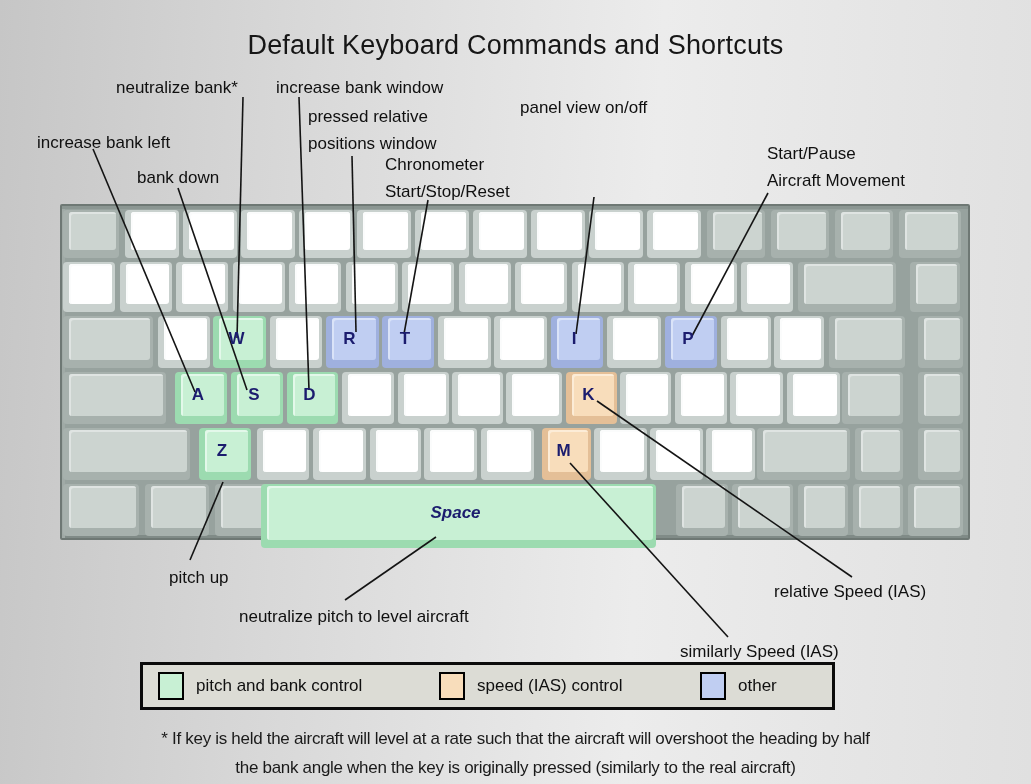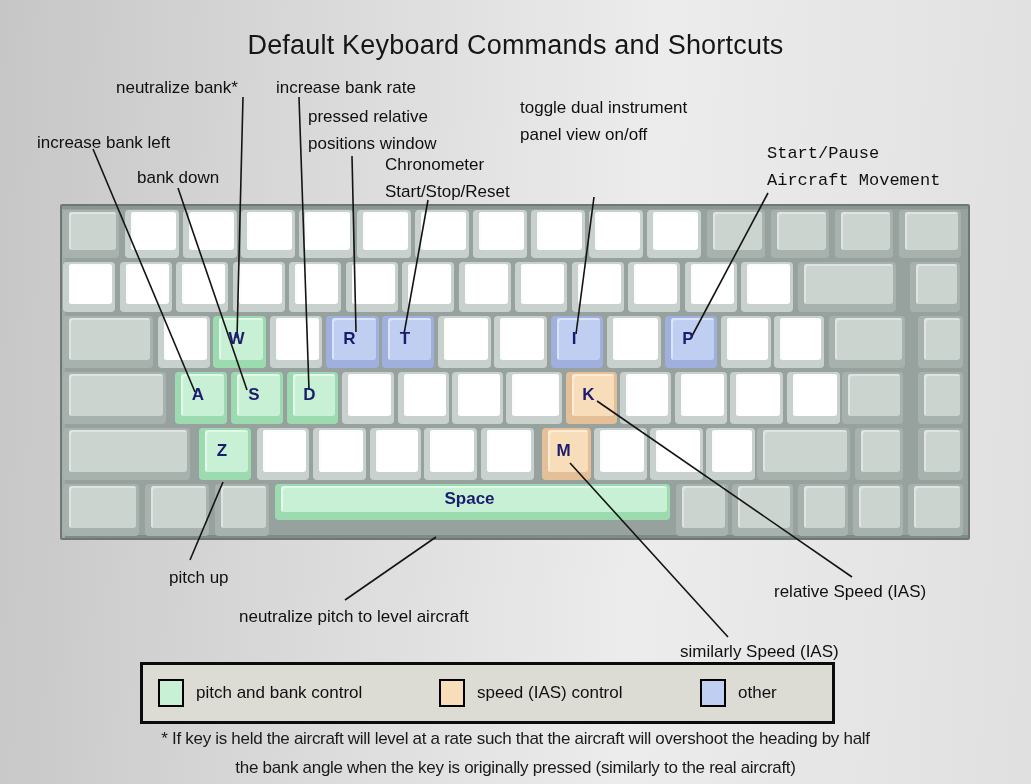--- a/index.html
+++ b/index.html
@@ -143,56 +143,55 @@
     </div>
     <div class="key key-w" style="left: 532px; top: 222px; width: 53px; height: 52px;"></div>
     <div class="key key-w" style="left: 588px; top: 222px; width: 53px; height: 52px;"></div>
     <div class="key key-w" style="left: 644px; top: 222px; width: 49px; height: 52px;"></div>
     <div class="key key-g" style="left: 695px; top: 222px; width: 93px; height: 52px;"></div>
     <div class="key key-g" style="left: 793px; top: 222px; width: 48px; height: 52px;"></div>
     <div class="key key-g" style="left: 856px; top: 222px; width: 45px; height: 52px;"></div>
     <div class="key key-g" style="left: 1px; top: 278px; width: 76px; height: 52px;"></div>
     <div class="key key-g" style="left: 83px; top: 278px; width: 64px; height: 52px;"></div>
     <div class="key key-g" style="left: 153px; top: 278px; width: 54px; height: 52px;"></div>
-    <div class="key key-G" style="left: 213px; top: 278px; width: 395px; height: 36px;">
+    <div class="key key-G" style="left: 199px; top: 278px; width: 395px; height: 64px; font-style: italic;">
       <span class="keylabel">Space</span>
     </div>
     <div class="key key-g" style="left: 614px; top: 278px; width: 52px; height: 52px;"></div>
     <div class="key key-g" style="left: 670px; top: 278px; width: 61px; height: 52px;"></div>
     <div class="key key-g" style="left: 736px; top: 278px; width: 50px; height: 52px;"></div>
     <div class="key key-g" style="left: 791px; top: 278px; width: 50px; height: 52px;"></div>
     <div class="key key-g" style="left: 846px; top: 278px; width: 55px; height: 52px;"></div>
   </div>
 
 <div id="annotations">
     <div class="anno" style="left: 37px; top: 129px;">
       <div>increase bank left</div>
     </div>
     <div class="anno" style="left: 137px; top: 164px;">
       <div>bank down</div>
     </div>
     <div class="anno" style="left: 116px; top: 74px;">
       <div>neutralize bank*</div>
     </div>
     <div class="anno" style="left: 276px; top: 74px;">
-      <div>increase bank rate</div>
+      <div>increase bank window</div>
     </div>
     <div class="anno" style="left: 308px; top: 103px;">
       <div>pressed relative</div>
       <div>positions window</div>
     </div>
     <div class="anno" style="left: 385px; top: 151px;">
       <div>Chronometer</div>
       <div>Start/Stop/Reset</div>
     </div>
     <div class="anno" style="left: 520px; top: 94px;">
-      <div>toggle dual instrument</div>
       <div>panel view on/off</div>
     </div>
-    <div class="anno" style="left: 767px; top: 140px; font-family: Liberation Mono, monospace;">
+    <div class="anno" style="left: 767px; top: 140px;">
       <div>Start/Pause</div>
       <div>Aircraft Movement</div>
     </div>
     <div class="anno" style="left: 169px; top: 564px; text-align: center;">
       <div>pitch up</div>
     </div>
     <div class="anno" style="left: 239px; top: 603px;">
       <div>neutralize pitch to level aircraft</div>
     </div>
     <div class="anno" style="left: 774px; top: 578px;">
@@ -211,21 +210,21 @@
     <line x1="352" y1="156" x2="356" y2="332" stroke="#141414" stroke-width="1.6"></line>
     <line x1="428" y1="200" x2="404" y2="334" stroke="#141414" stroke-width="1.6"></line>
     <line x1="594" y1="197" x2="576" y2="334" stroke="#141414" stroke-width="1.6"></line>
     <line x1="768" y1="193" x2="692" y2="336" stroke="#141414" stroke-width="1.6"></line>
     <line x1="190" y1="560" x2="223" y2="482" stroke="#141414" stroke-width="1.6"></line>
     <line x1="345" y1="600" x2="436" y2="537" stroke="#141414" stroke-width="1.6"></line>
     <line x1="597" y1="401" x2="852" y2="577" stroke="#141414" stroke-width="1.6"></line>
     <line x1="570" y1="463" x2="728" y2="637" stroke="#141414" stroke-width="1.6"></line>
   </svg>
 
-<div id="legend" style="left: 140px; top: 662px; width: 695px; height: 62px;">
+<div id="legend" style="left: 140px; top: 662px; width: 695px; height: 48px;">
     <div class="legend-item" style="left: 15px;">
       <div class="legend-swatch sw-green"></div>
       <div class="legend-label">pitch and bank control</div>
     </div>
     <div class="legend-item" style="left: 557px;">
       <div class="legend-swatch sw-blue"></div>
       <div class="legend-label">other</div>
     </div>
     <div class="legend-item" style="left: 296px;">
       <div class="legend-swatch sw-orange"></div>

